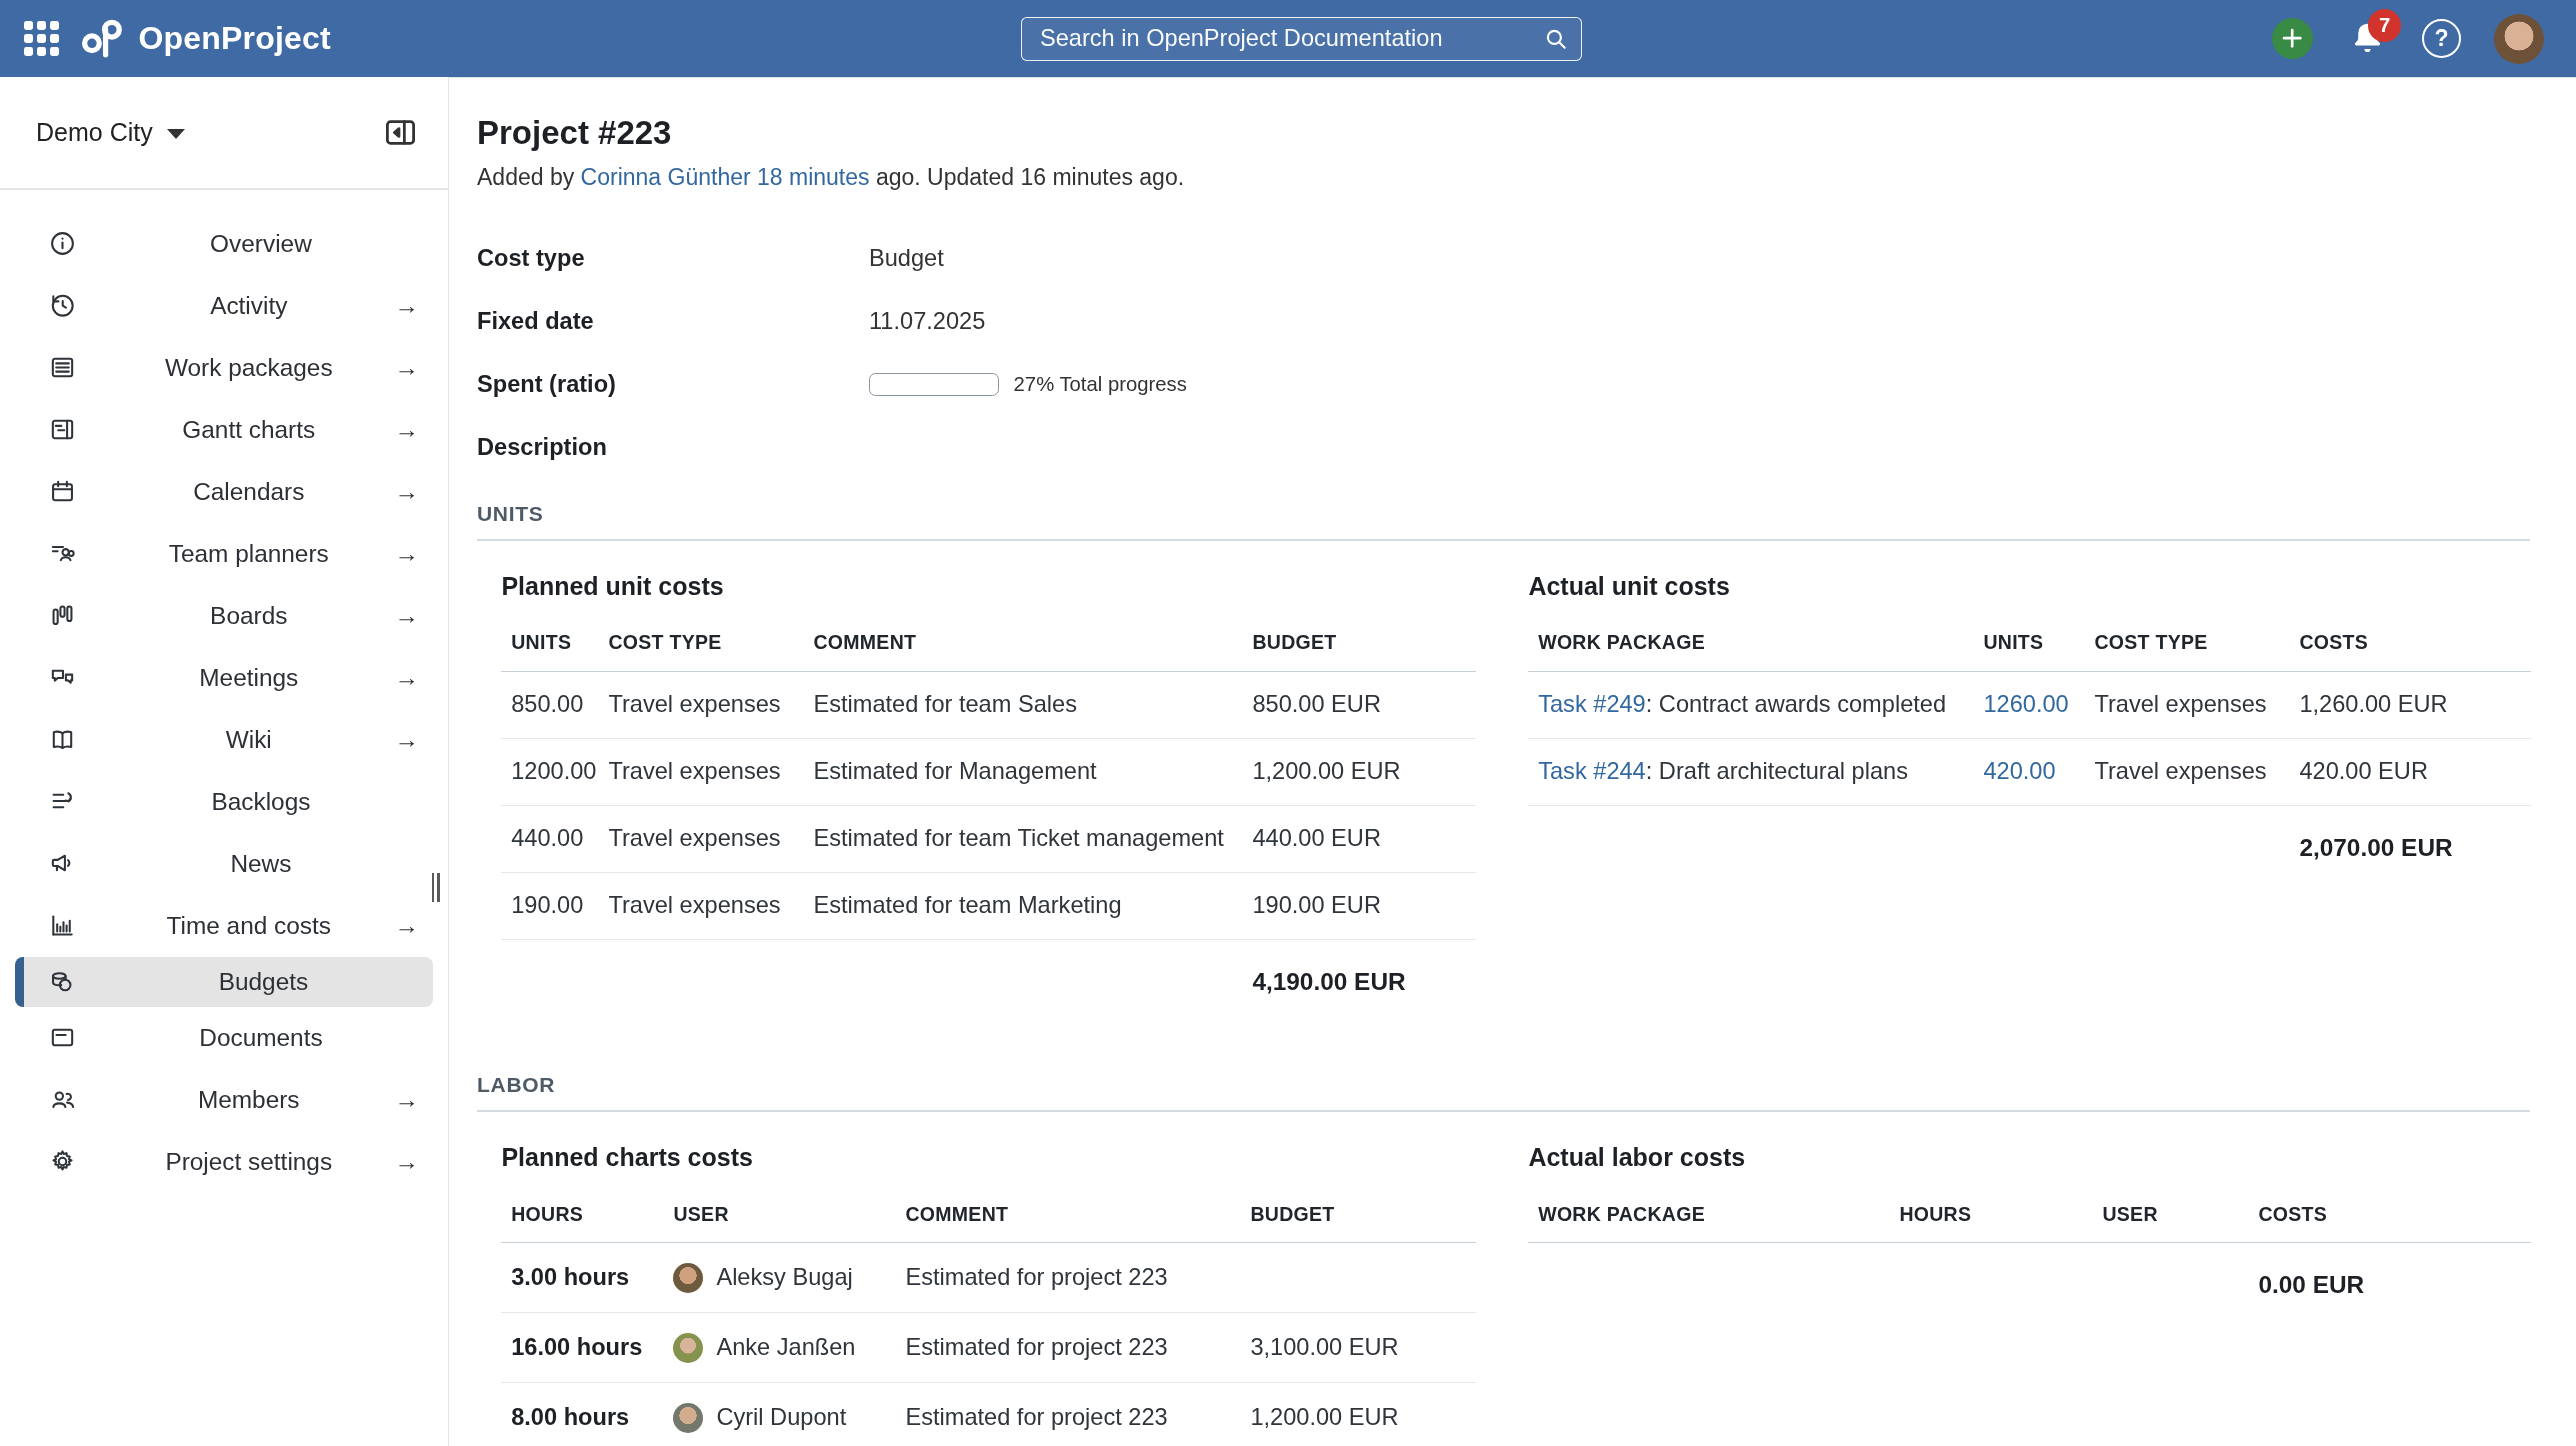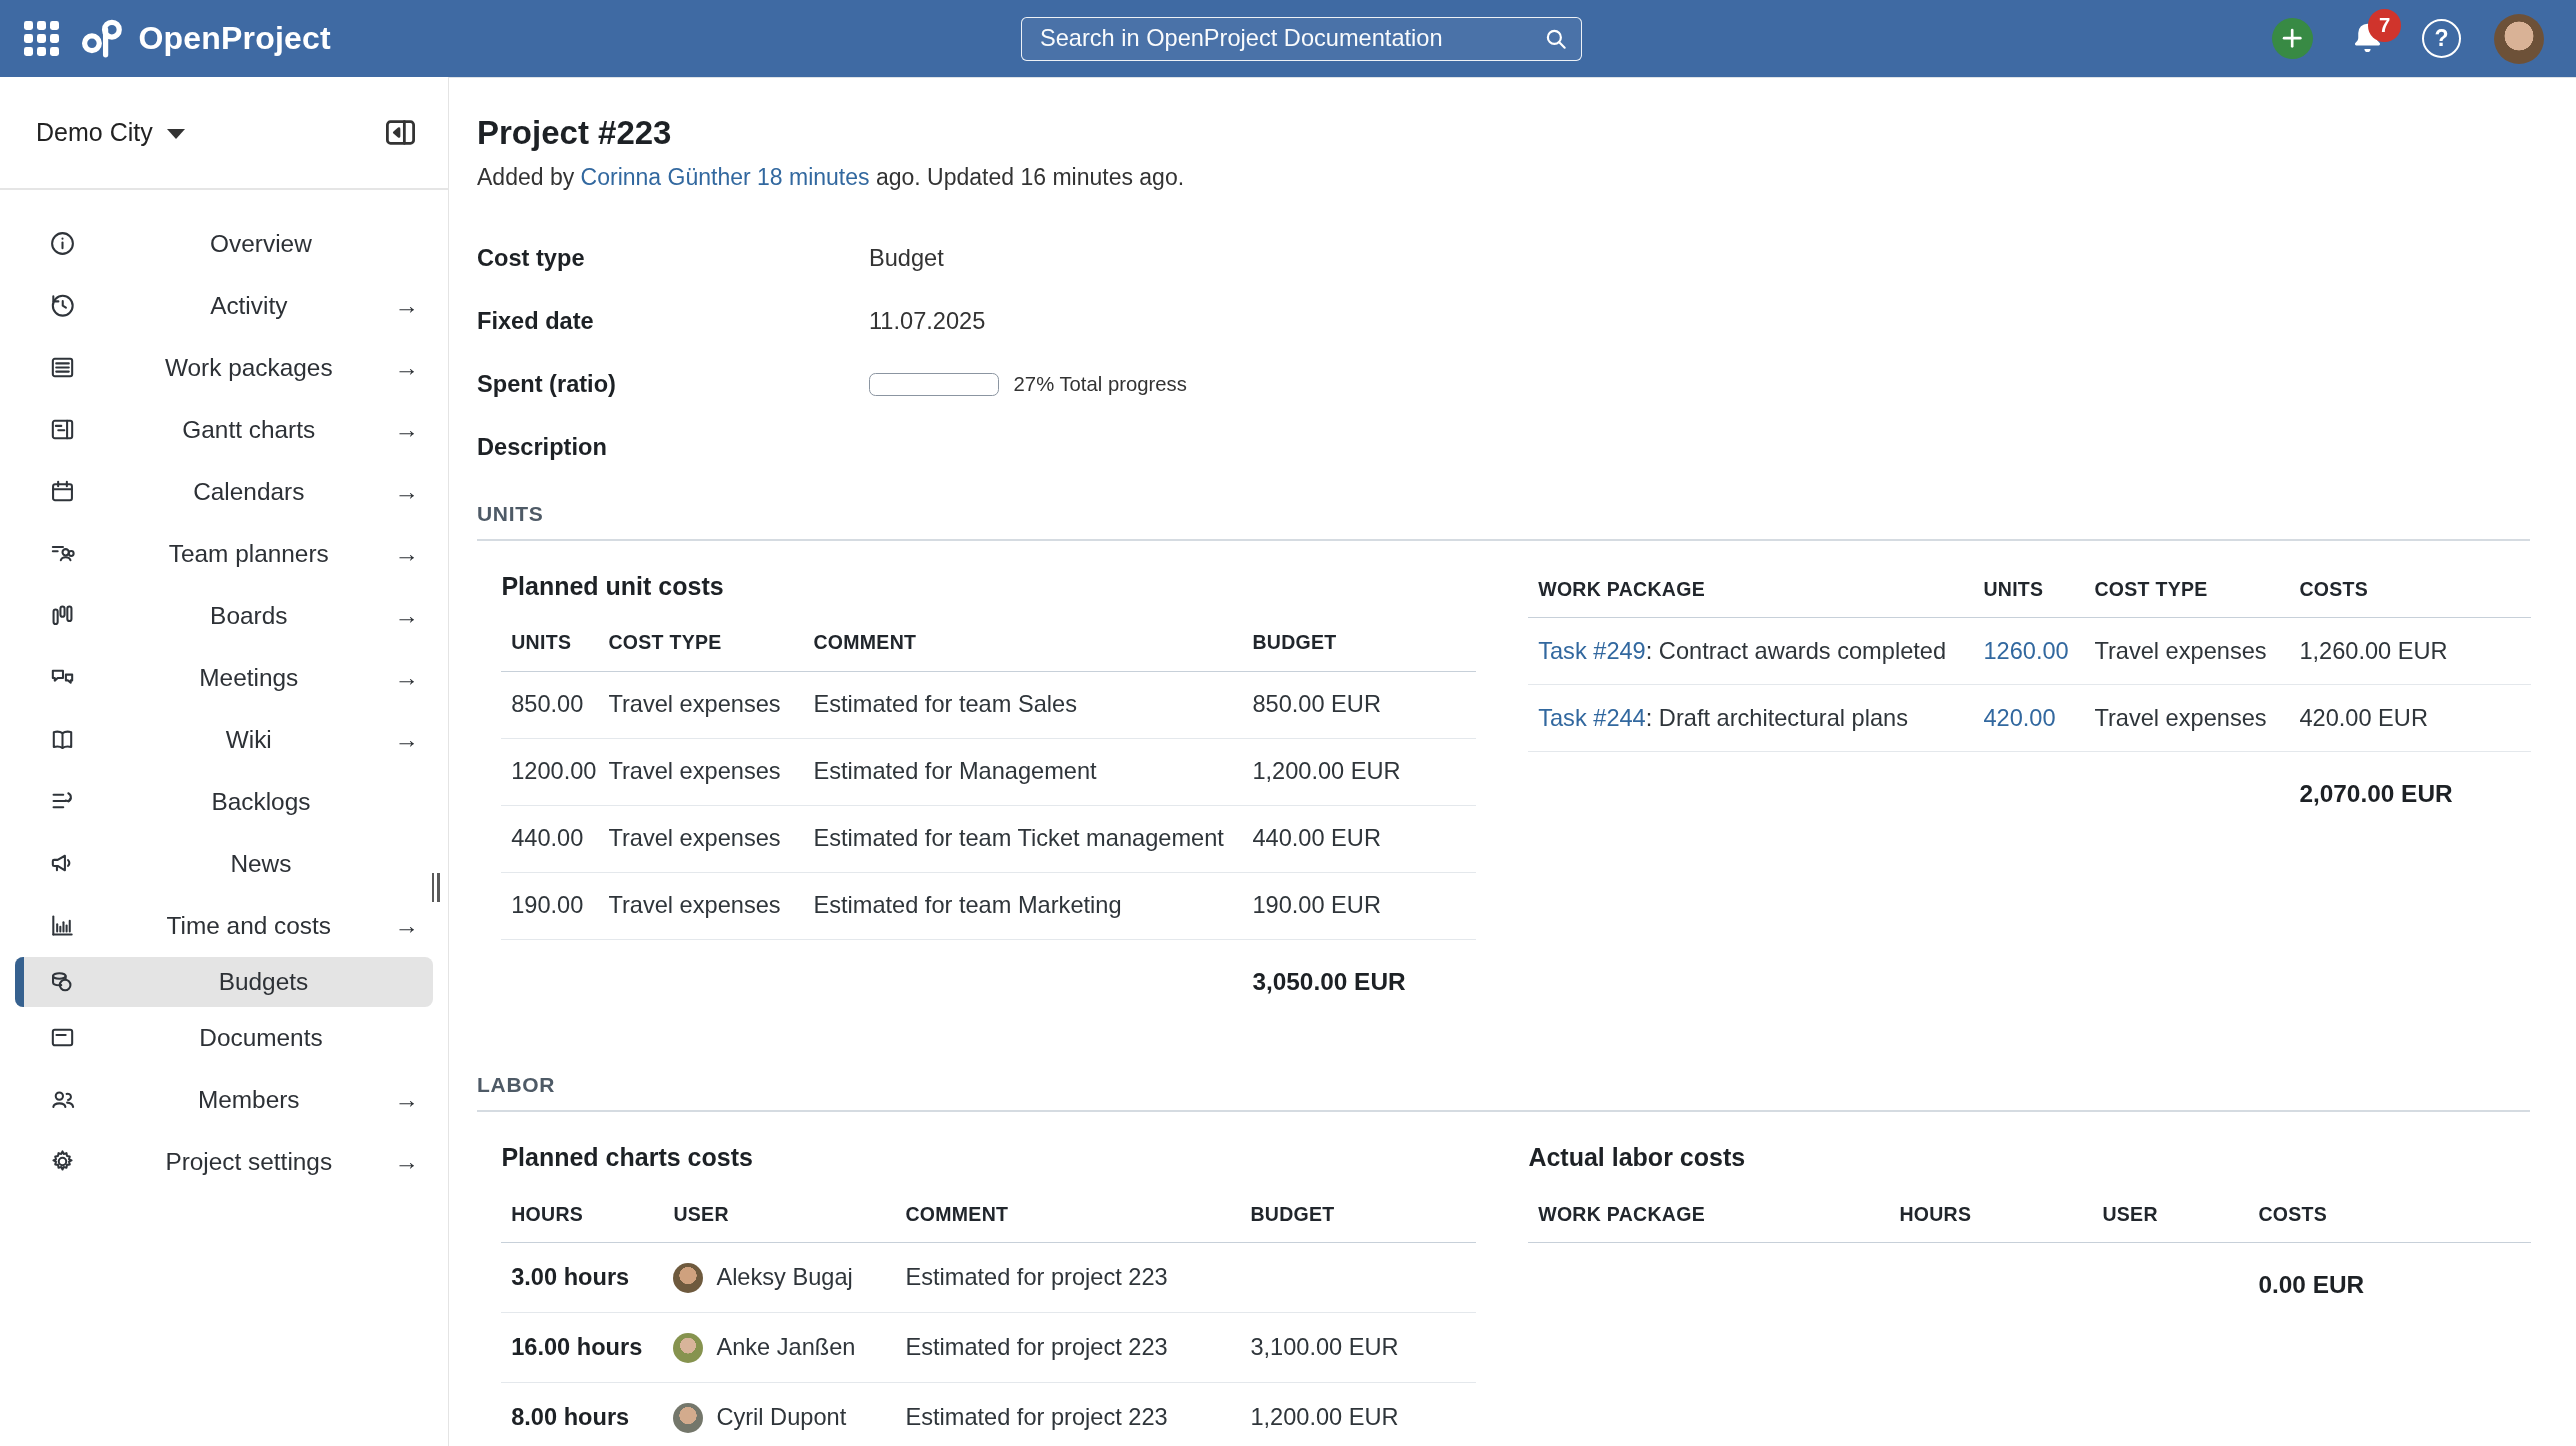--- a/index.html
+++ b/index.html
@@ -440,26 +440,27 @@
             <div class="tr t-punits">
               <span class="td">190.00</span>
               <span class="td">Travel expenses</span>
               <span class="td">Estimated for team Marketing</span>
               <span class="td">190.00 EUR</span>
             </div>
             <div class="tr total t-punits">
               <span class="td"></span>
                 <span class="td"></span>
                 <span class="td"></span>
-              <span class="td">3,050.00 EUR</span>
+              <span class="td">4,190.00 EUR</span>
             </div>
           </div>
         </section>
 
         <section class="col-r">
+          <h3 class="tbl-title">Actual unit costs</h3>
           <div class="tbl t-aunits">
             <div class="tr th t-aunits">
               <span class="td">WORK PACKAGE</span>
               <span class="td">UNITS</span>
               <span class="td">COST TYPE</span>
               <span class="td">COSTS</span>
             </div>
             <div class="tr t-aunits">
               <span class="td">
                   <a href="#">Task #249</a>

